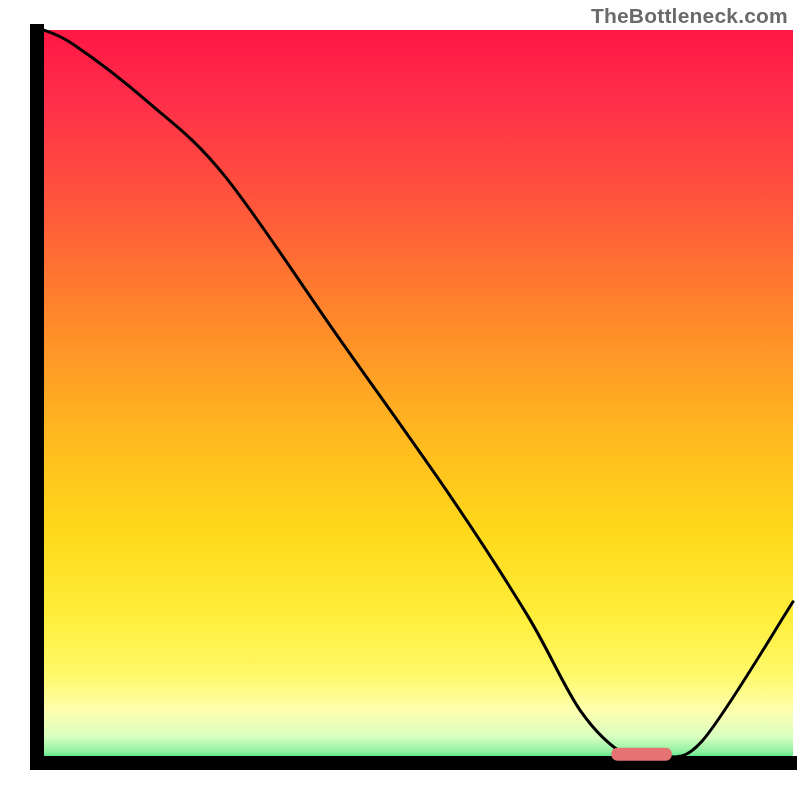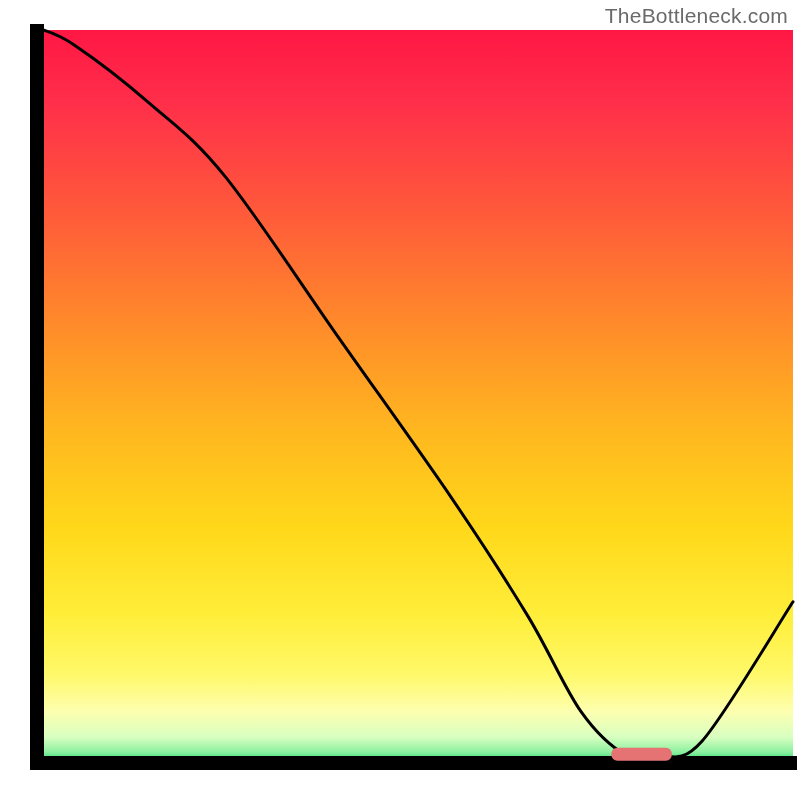--- a/index.html
+++ b/index.html
@@ -14,21 +14,21 @@
     position: relative;
     width: 800px;
     height: 800px;
   }
   .watermark {
     position: absolute;
     top: 4px;
     right: 12px;
     font-size: 21px;
     color: #6a6a6a;
-    font-weight: normal;
+    font-weight: bold;
     letter-spacing: 0.2px;
   }
   svg {
     display: block;
   }
 </style>
 </head>
 <body>
 <div class="container">
 

